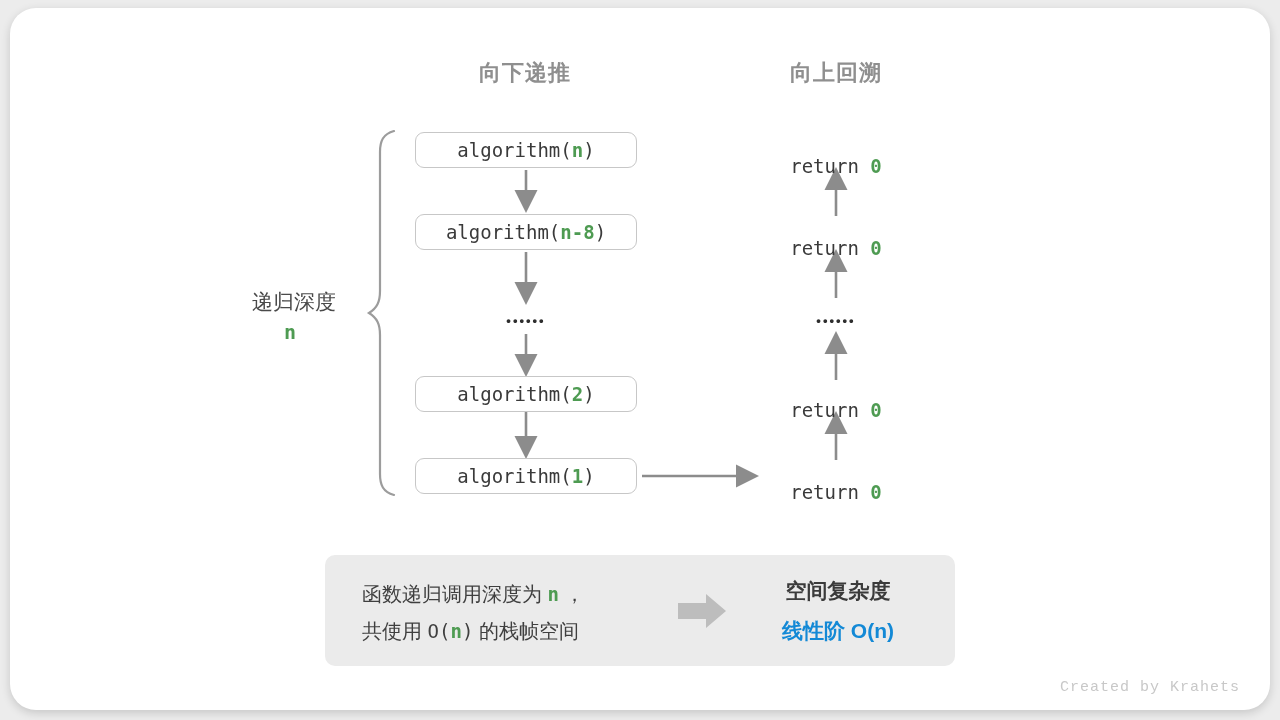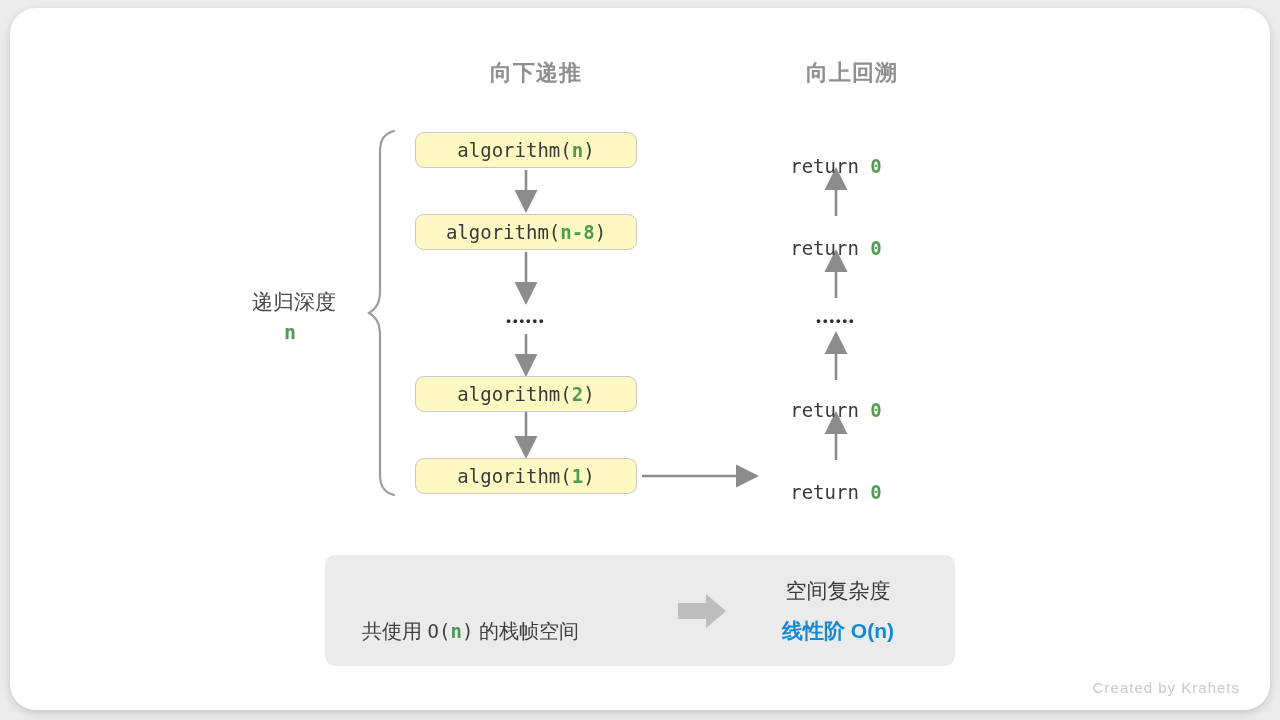--- a/index.html
+++ b/index.html
@@ -18,21 +18,21 @@
   .layer { position: absolute; left: 0; top: 0; width: 1280px; height: 720px; pointer-events: none; }
 
   .abs { position: absolute; transform: translate(-50%, -50%); white-space: pre; }
 
   .hdr {
     font-size: 22px; font-weight: 700; color: #8f8f8f; letter-spacing: 1px;
   }
 
   .algo-box {
     position: absolute; left: 415px; width: 222px; height: 36px;
-    background: #fef9c3; border: 1.5px solid #c7c7c7; border-radius: 9px;
+    background: #ffffff; border: 1.5px solid #c7c7c7; border-radius: 9px;
     display: flex; align-items: center; justify-content: center;
     font-family: "DejaVu Sans Mono", "Liberation Mono", monospace;
     font-size: 19px; color: #3a3a3a; white-space: pre;
   }
   .arg { color: #4e9b52; font-weight: 700; }
 
   .return-line {
     font-family: "DejaVu Sans Mono", "Liberation Mono", monospace;
     font-size: 19px; color: #3a3a3a; margin-top: 16px;
   }
@@ -57,27 +57,27 @@
   .summary {
     position: absolute; left: 325px; top: 555px; width: 630px; height: 111px;
     background: #ebebeb; border-radius: 10px;
   }
   .sum-left {
     position: absolute; left: 362px; top: 576px;
     font-size: 20px; color: #3f3f3f; line-height: 37px; white-space: pre;
   }
   .sum-left .code { font-family: "DejaVu Sans Mono", "Liberation Mono", monospace; font-size: 19px; }
   .block-arrow { position: absolute; left: 678px; top: 594px; }
-  .sum-title { font-size: 21px; font-weight: 400; color: #3b3b3b; }
+  .sum-title { font-size: 21px; font-weight: 700; color: #3b3b3b; }
   .sum-value { font-size: 21px; font-weight: 700; color: #1389d6; }
   .sum-value .code { font-family: Liberation Sans, sans-serif; }
 
   .credit {
     position: absolute; right: 40px; bottom: 24px;
-    font-family: Liberation Sans, sans-serif;
+    font-family: Liberation Mono, monospace;
     font-size: 15px; color: #c8c8c8; letter-spacing: 1px;
   }
 </style>
 </head>
 <body>
 
 <div class="canvas">
   <div class="card"></div>
 
   <svg class="layer" viewBox="0 0 1280 720">
@@ -94,41 +94,41 @@
     <line x1="526" y1="412" x2="526" y2="452" stroke="#8c8c8c" stroke-width="2.6" marker-end="url(#ah)"></line>
 
     <line x1="836" y1="216" x2="836" y2="174" stroke="#8c8c8c" stroke-width="2.6" marker-end="url(#ah)"></line>
     <line x1="836" y1="298" x2="836" y2="256" stroke="#8c8c8c" stroke-width="2.6" marker-end="url(#ah)"></line>
     <line x1="836" y1="380" x2="836" y2="338" stroke="#8c8c8c" stroke-width="2.6" marker-end="url(#ah)"></line>
     <line x1="836" y1="460" x2="836" y2="418" stroke="#8c8c8c" stroke-width="2.6" marker-end="url(#ah)"></line>
 
     <line x1="642" y1="476" x2="752" y2="476" stroke="#8c8c8c" stroke-width="2.6" marker-end="url(#ah)"></line>
   </svg>
 
-  <div class="abs hdr" style="left:536px; top:73px;">向下递推</div>
-  <div class="abs hdr" style="left:836px; top:73px;margin-left:16px;">向上回溯</div>
+  <div class="abs hdr" style="left:525px; top:73px;">向下递推</div>
+  <div class="abs hdr" style="left:836px; top:73px;">向上回溯</div>
 
   <div class="abs depth-text" style="left:294px; top:302px;">递归深度</div>
   <div class="abs depth-n" style="left:290px; top:332px;">n</div>
 
   <div class="algo-box" style="top:132px;"><span>algorithm(</span><span class="arg">n</span><span>)</span></div>
   <div class="algo-box" style="top:214px;"><span>algorithm(</span><span class="arg">n-8</span><span>)</span></div>
   <div class="abs dots" style="left:526px; top:320px;">••••••</div>
   <div class="algo-box" style="top:376px;"><span>algorithm(</span><span class="arg">2</span><span>)</span></div>
   <div class="algo-box" style="top:458px;"><span>algorithm(</span><span class="arg">1</span><span>)</span></div>
 
   <div class="abs return-line" style="left:836px; top:150px;"><span>return </span><span class="arg">0</span></div>
   <div class="abs return-line" style="left:836px; top:232px;"><span>return </span><span class="arg">0</span></div>
   <div class="abs dots" style="left:836px; top:320px;">••••••</div>
   <div class="abs return-line" style="left:836px; top:394px;"><span>return </span><span class="arg">0</span></div>
   <div class="abs return-line" style="left:836px; top:476px;"><span>return </span><span class="arg">0</span></div>
 
 
   <div class="summary"></div>
-  <div class="sum-left"><br><span><span>共使用 </span><span class="code">O(</span><span class="arg code">n</span><span class="code">)</span><span> 的栈帧空间</span></span></div>
+  <div class="sum-left"><span><span>函数递归调用深度为 </span><span class="arg code">n</span><span> ，</span></span><br><span><span>共使用 </span><span class="code">O(</span><span class="arg code">n</span><span class="code">)</span><span> 的栈帧空间</span></span></div>
 
   <svg class="block-arrow" width="48" height="34" viewBox="0 0 48 34">
     <polygon points="0,9 28,9 28,0 48,17 28,34 28,25 0,25" fill="#bdbdbd"></polygon>
   </svg>
 
   <div class="abs sum-title" style="left:838px; top:591px;">空间复杂度</div>
   <div class="abs sum-value" style="left:838px; top:631px;"><span>线性阶 </span><span class="code">O(n)</span></div>
 
   <div class="credit">Created by Krahets</div>
 </div>

